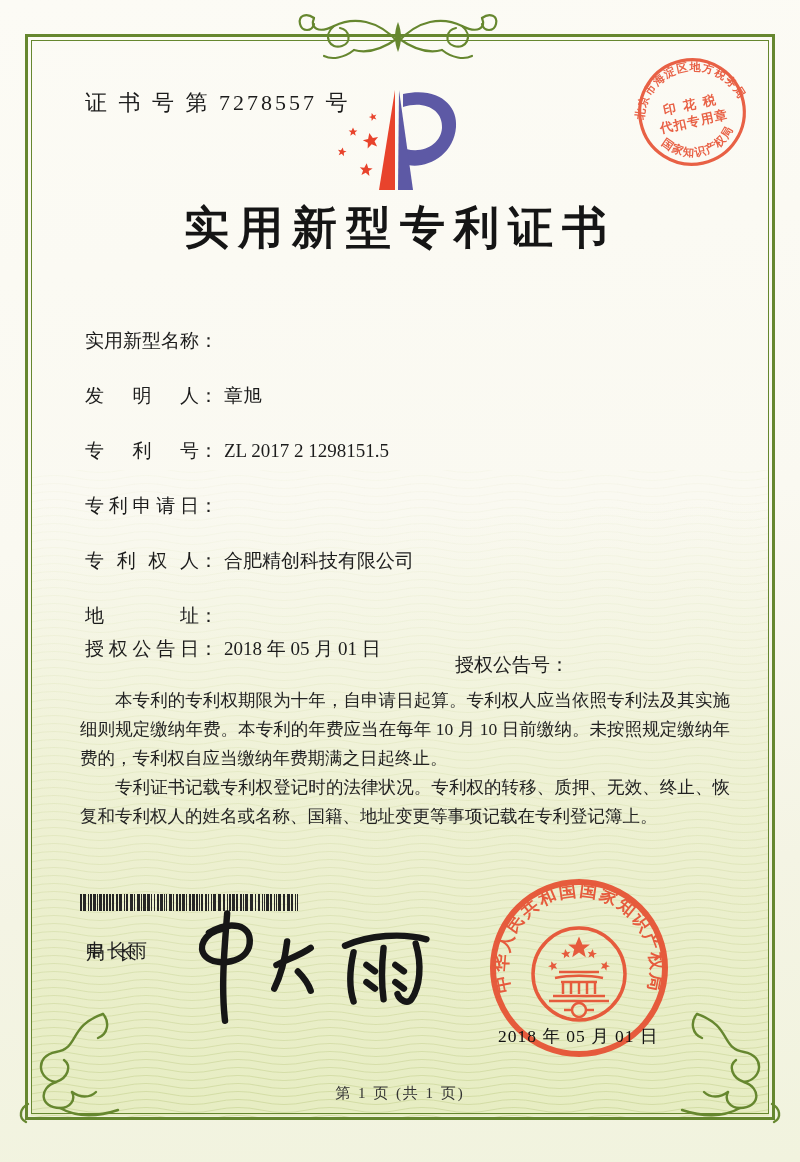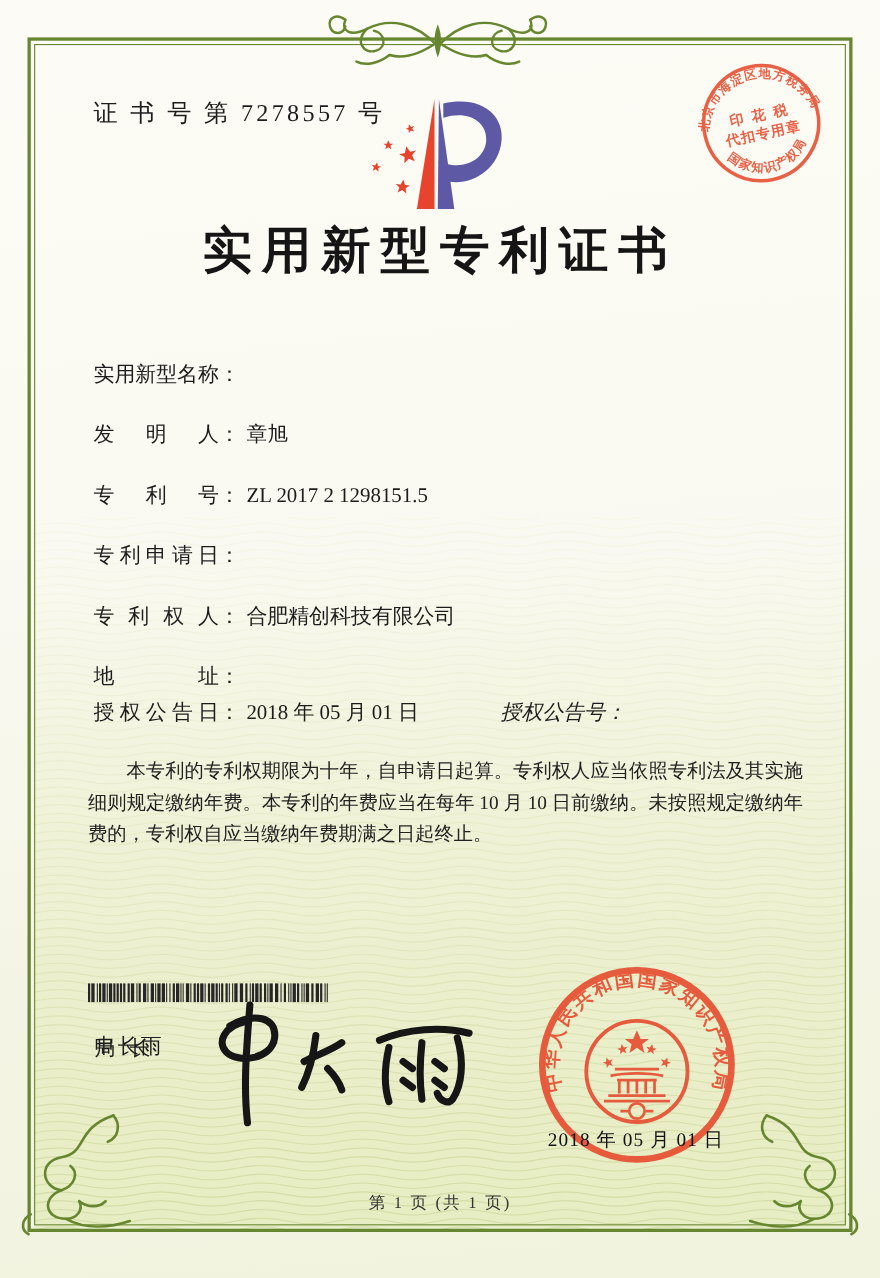--- a/index.html
+++ b/index.html
@@ -34,21 +34,21 @@
     position:absolute;left:0;right:0;top:198px;text-align:center;
     font-size:45px;font-weight:700;letter-spacing:9px;color:#151515;
   }
   .tax-stamp{position:absolute;left:628px;top:48px;transform:rotate(-12deg);opacity:.88;}
   .fields{position:absolute;left:85px;top:326px;width:645px;font-size:19px;}
   .frow{display:flex;line-height:29px;margin-bottom:26px;position:relative;}
   .frow.addr{margin-bottom:4px;}
   .lbl{display:inline-block;width:114px;text-align:justify;text-align-last:justify;flex:0 0 114px;}
   .colon{flex:0 0 auto;margin-right:6px;}
   .val{max-width:500px;}
-  .grant-right{position:absolute;left:370px;top:0;display:flex;font-style:italic;}
+  .grant-right{position:absolute;left:370px;top:16px;display:flex;}
   .grant-right .val{letter-spacing:1px;}
   .paras{position:absolute;left:80px;top:686px;width:650px;font-size:17.5px;line-height:29px;text-align:justify;color:#222;}
   .paras p{text-indent:2em;}
   .barcode{position:absolute;left:80px;top:894px;width:224px;height:17px;font-size:0;white-space:nowrap;}
   .barcode span{display:inline-block;height:100%;background:#262626;vertical-align:top;}
   .sig-label{position:absolute;left:86px;top:940px;font-size:19px;letter-spacing:4px;}
   .sig-name{position:absolute;left:86px;top:928px;font-size:19px;letter-spacing:2px;margin-top:10px;}
   .signature{position:absolute;left:150px;top:900px;}
   .seal{position:absolute;left:487px;top:876px;opacity:.9;}
   .seal-date{position:absolute;left:498px;top:1024px;font-size:17.5px;letter-spacing:1px;color:#111;}
@@ -262,20 +262,21 @@
         <span class="val">2018 年 05 月 01 日</span>
       <span class="grant-right">
         <span>授权公告号</span>
           <span class="colon">：</span>
       </span>
     </div>
   </div>
 
   <div class="paras">
     <p>本专利的专利权期限为十年，自申请日起算。专利权人应当依照专利法及其实施细则规定缴纳年费。本专利的年费应当在每年 10 月 10 日前缴纳。未按照规定缴纳年费的，专利权自应当缴纳年费期满之日起终止。</p>
+    <p>专利证书记载专利权登记时的法律状况。专利权的转移、质押、无效、终止、恢复和专利权人的姓名或名称、国籍、地址变更等事项记载在专利登记簿上。</p>
   </div>
 
   <div class="barcode" id="barcode"><span style="width: 2px; margin-right: 1px;"></span><span style="width: 3px; margin-right: 2px;"></span><span style="width: 1px; margin-right: 1px;"></span><span style="width: 2px; margin-right: 1px;"></span><span style="width: 3px; margin-right: 1px;"></span><span style="width: 1px; margin-right: 1px;"></span><span style="width: 3px; margin-right: 1px;"></span><span style="width: 2px; margin-right: 1px;"></span><span style="width: 2px; margin-right: 1px;"></span><span style="width: 2px; margin-right: 1px;"></span><span style="width: 2px; margin-right: 2px;"></span><span style="width: 2px; margin-right: 1px;"></span><span style="width: 3px; margin-right: 2px;"></span><span style="width: 1px; margin-right: 1px;"></span><span style="width: 2px; margin-right: 2px;"></span><span style="width: 3px; margin-right: 1px;"></span><span style="width: 1px; margin-right: 2px;"></span><span style="width: 3px; margin-right: 1px;"></span><span style="width: 1px; margin-right: 1px;"></span><span style="width: 3px; margin-right: 1px;"></span><span style="width: 3px; margin-right: 1px;"></span><span style="width: 1px; margin-right: 2px;"></span><span style="width: 1px; margin-right: 2px;"></span><span style="width: 2px; margin-right: 1px;"></span><span style="width: 3px; margin-right: 1px;"></span><span style="width: 1px; margin-right: 1px;"></span><span style="width: 1px; margin-right: 2px;"></span><span style="width: 3px; margin-right: 1px;"></span><span style="width: 1px; margin-right: 2px;"></span><span style="width: 2px; margin-right: 1px;"></span><span style="width: 2px; margin-right: 1px;"></span><span style="width: 3px; margin-right: 1px;"></span><span style="width: 1px; margin-right: 2px;"></span><span style="width: 2px; margin-right: 1px;"></span><span style="width: 3px; margin-right: 1px;"></span><span style="width: 2px; margin-right: 1px;"></span><span style="width: 1px; margin-right: 1px;"></span><span style="width: 2px; margin-right: 2px;"></span><span style="width: 2px; margin-right: 1px;"></span><span style="width: 1px; margin-right: 2px;"></span><span style="width: 1px; margin-right: 1px;"></span><span style="width: 3px; margin-right: 2px;"></span><span style="width: 3px; margin-right: 2px;"></span><span style="width: 2px; margin-right: 2px;"></span><span style="width: 1px; margin-right: 1px;"></span><span style="width: 2px; margin-right: 1px;"></span><span style="width: 3px; margin-right: 1px;"></span><span style="width: 2px; margin-right: 2px;"></span><span style="width: 2px; margin-right: 1px;"></span><span style="width: 1px; margin-right: 1px;"></span><span style="width: 3px; margin-right: 2px;"></span><span style="width: 3px; margin-right: 2px;"></span><span style="width: 1px; margin-right: 2px;"></span><span style="width: 2px; margin-right: 2px;"></span><span style="width: 1px; margin-right: 1px;"></span><span style="width: 1px; margin-right: 1px;"></span><span style="width: 3px; margin-right: 1px;"></span><span style="width: 2px; margin-right: 2px;"></span><span style="width: 1px; margin-right: 1px;"></span><span style="width: 1px; margin-right: 1px;"></span><span style="width: 3px; margin-right: 2px;"></span><span style="width: 2px; margin-right: 2px;"></span><span style="width: 3px; margin-right: 1px;"></span><span style="width: 2px; margin-right: 2px;"></span><span style="width: 1px; margin-right: 1px;"></span><span style="width: 1px; margin-right: 2px;"></span></div>
 
   <div class="sig-label">局 长</div>
   <div class="sig-name">申长雨</div>
 
   <svg class="signature" width="300" height="130" viewBox="0 0 280 120">
     <g stroke="#161616" stroke-width="6" fill="none" stroke-linecap="round" stroke-linejoin="round">
       <path d="M55,30 C75,18 95,22 93,40 C91,58 62,62 52,52 C44,44 50,30 68,26"></path>

